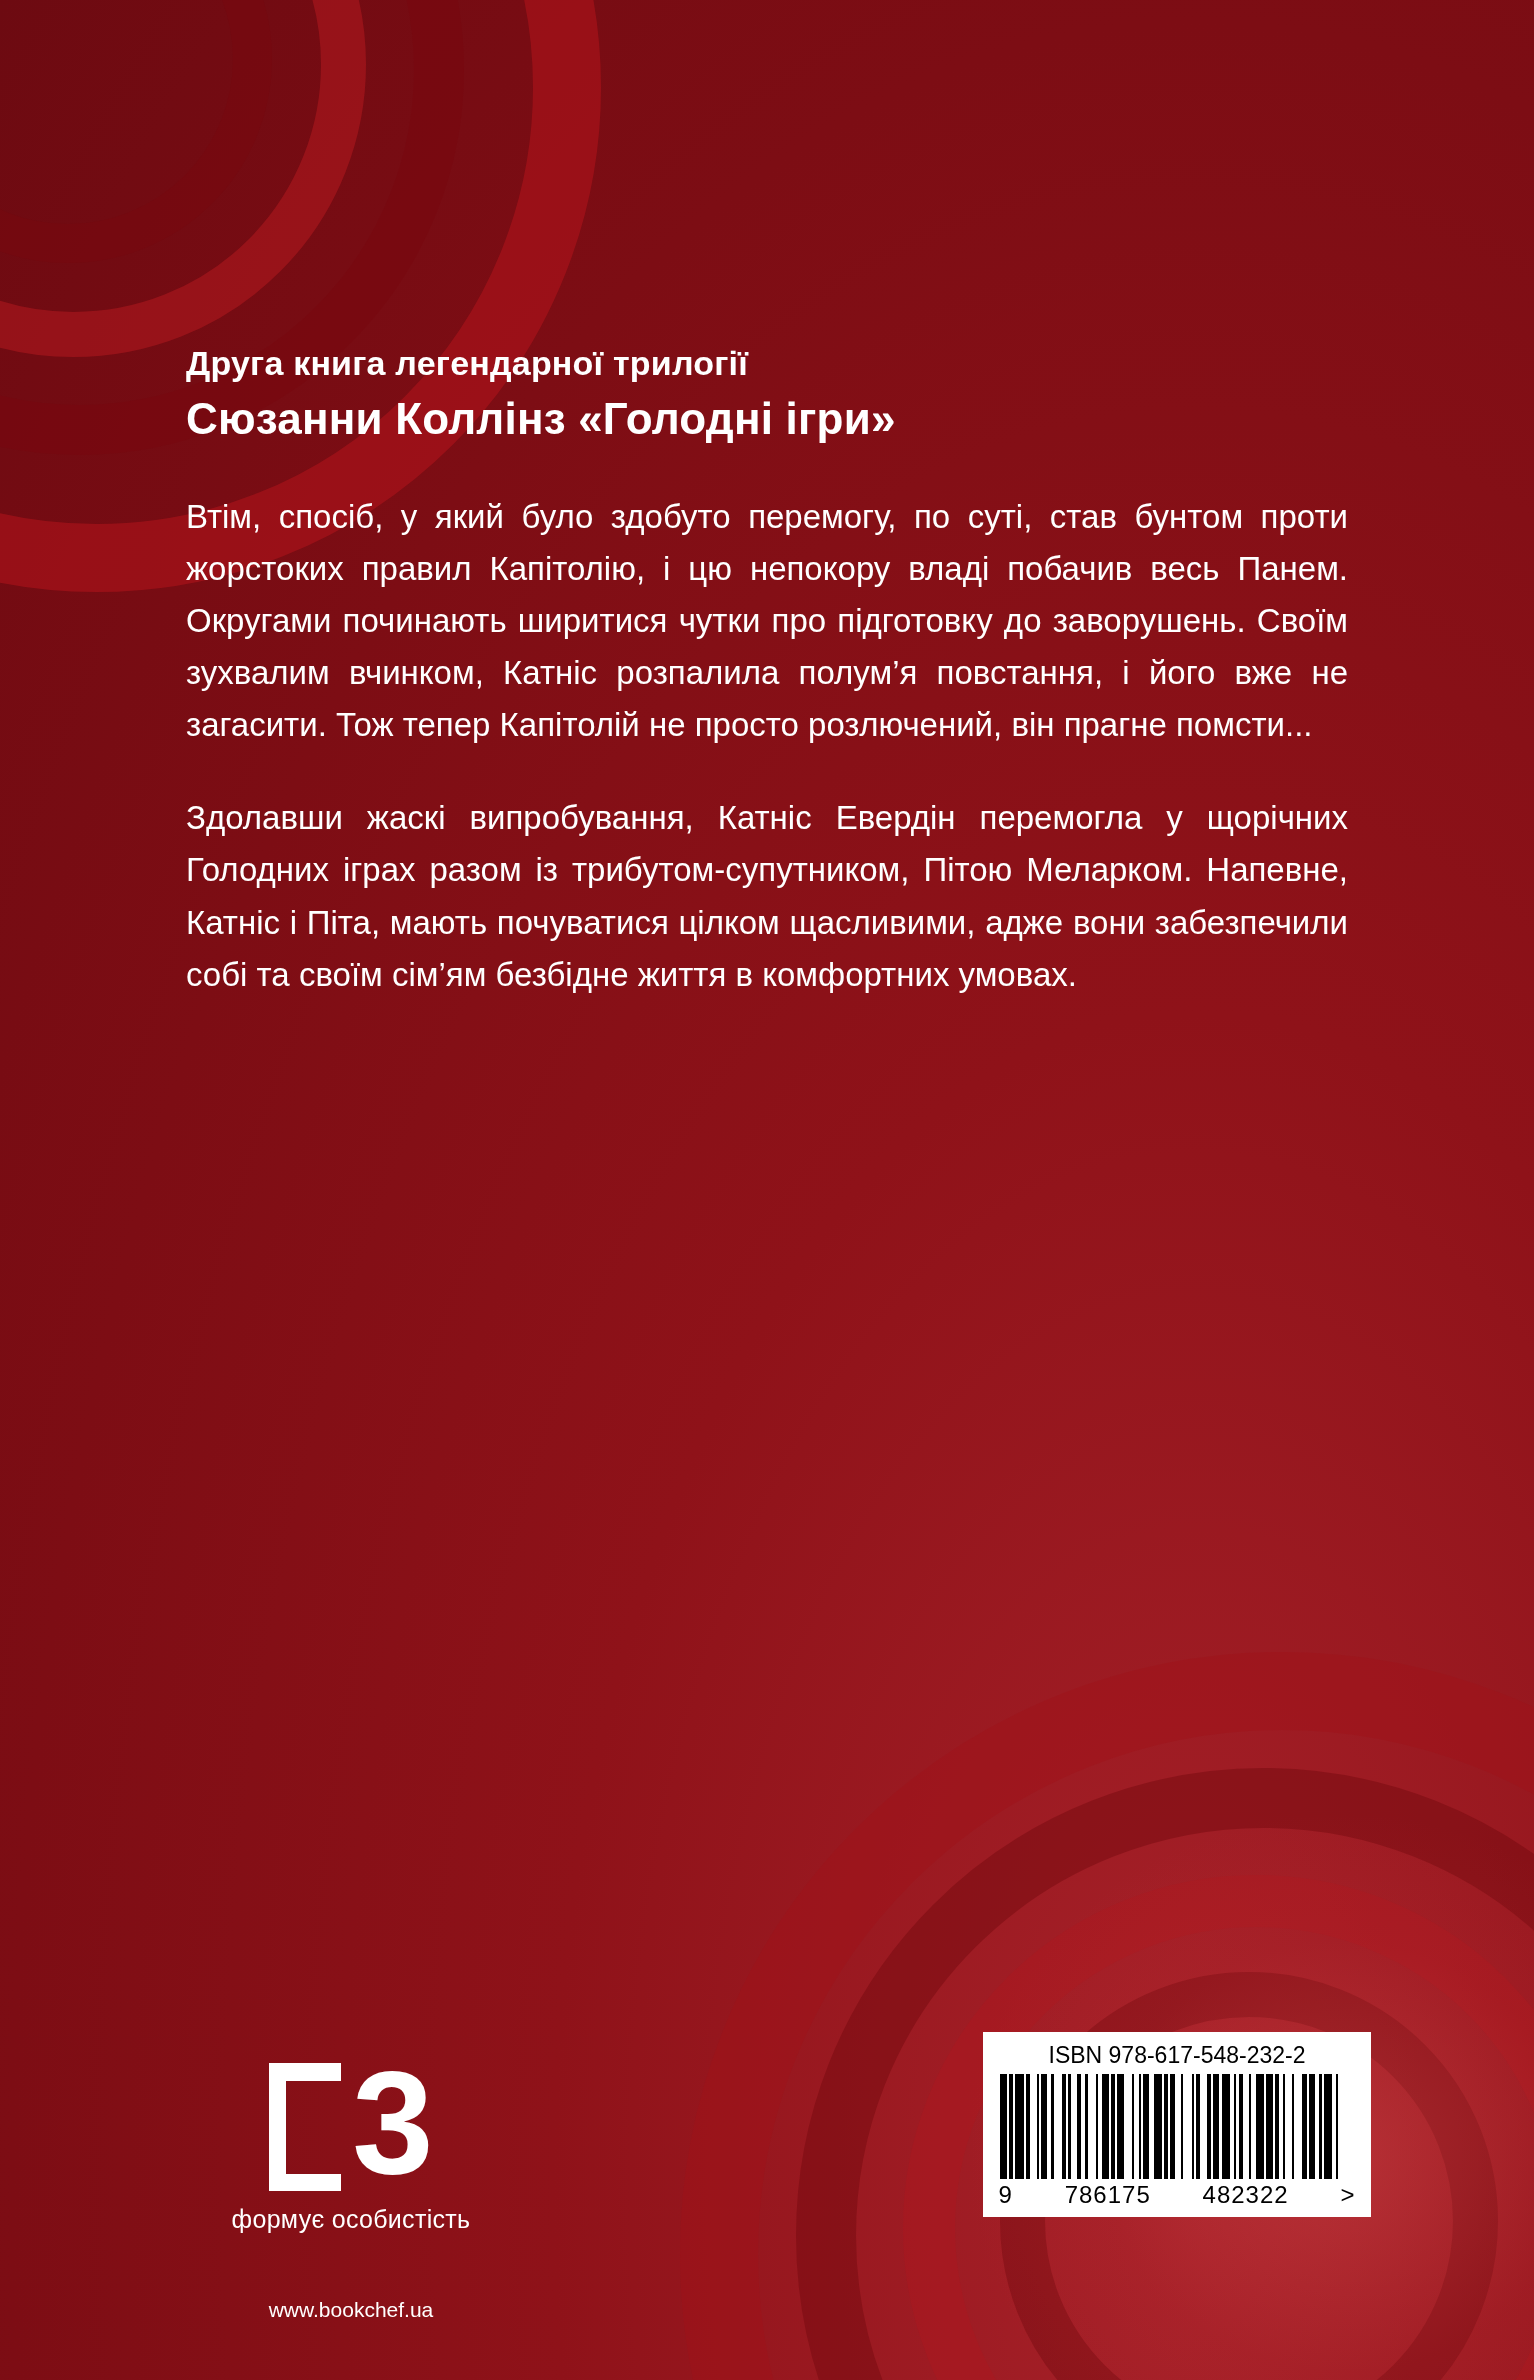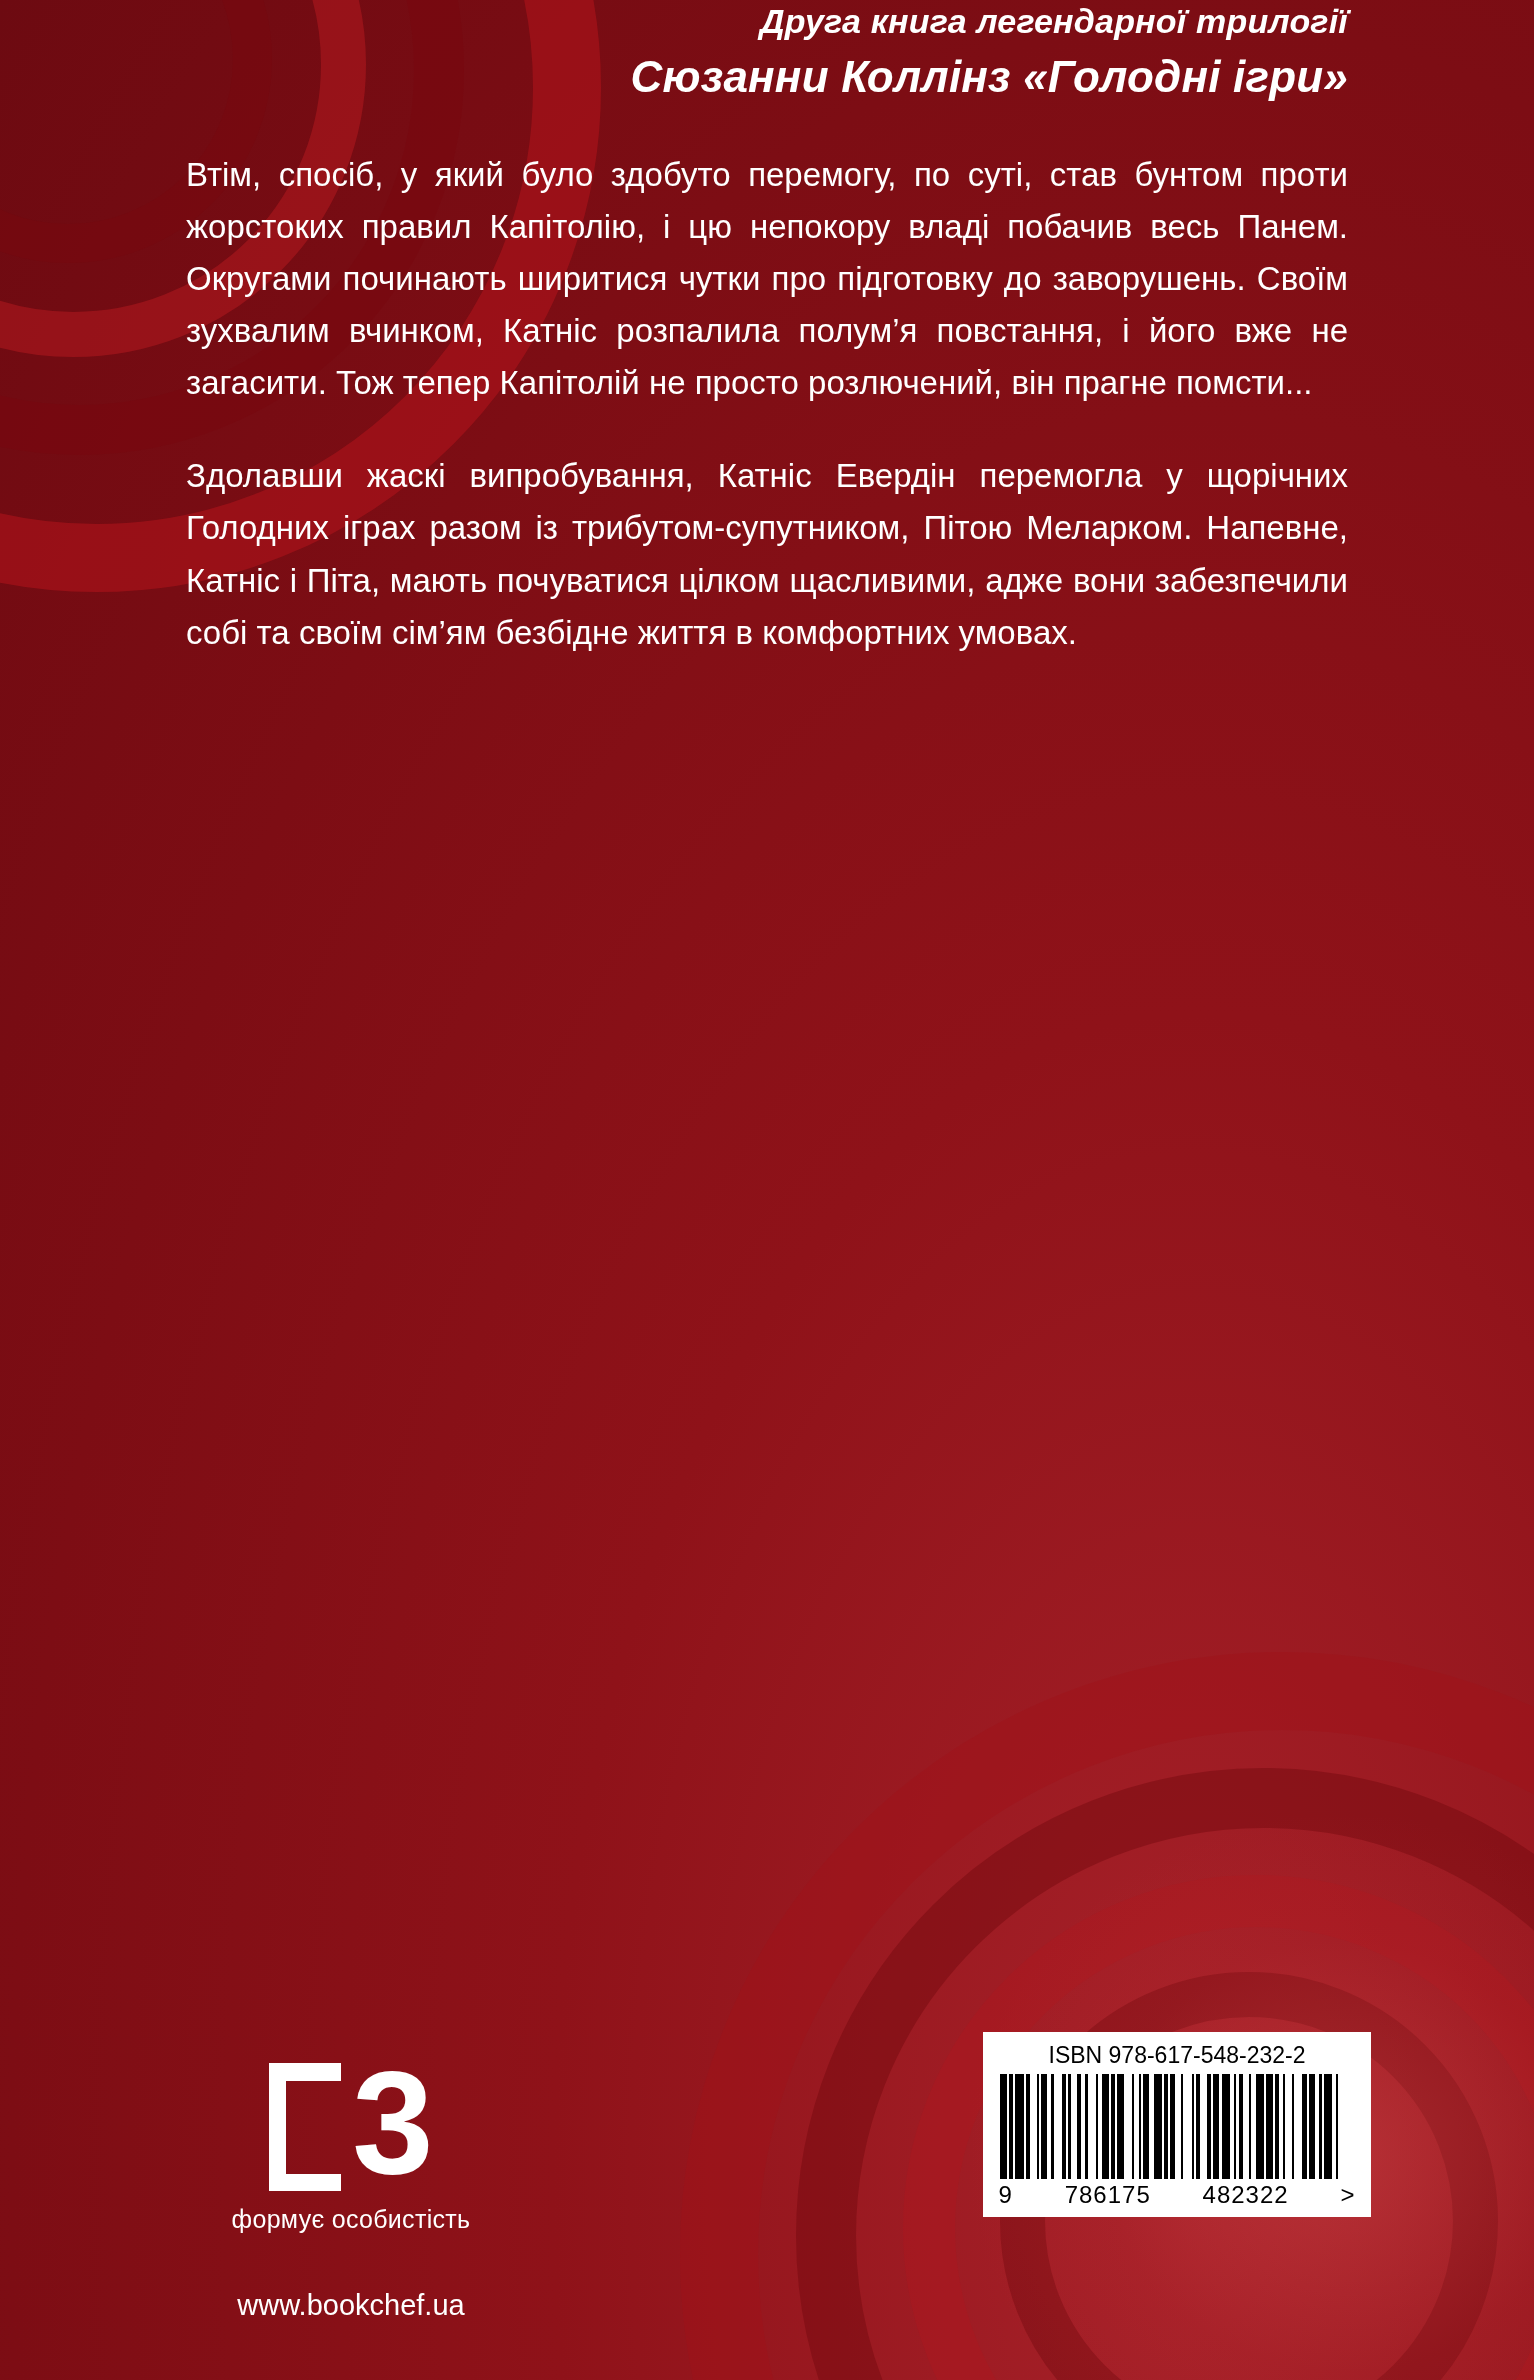--- a/index.html
+++ b/index.html
@@ -54,23 +54,23 @@
     pointer-events: none;
   }
 
   .content {
     position: relative;
     z-index: 3;
     padding: 0 186px;
   }
 
   .headline {
-    text-align: right;
+    margin-top: 342px;
+    text-align: left;
     line-height: 1.28;
-    font-style: italic;
   }
   .headline .l1 {
     display: block;
     font-size: 34px;
     font-weight: bold;
     letter-spacing: 0.2px;
   }
   .headline .l2 {
     display: block;
     font-size: 44px;
@@ -150,21 +150,21 @@
     margin-top: 13px;
     letter-spacing: 0.3px;
   }
 
   .site {
     position: absolute;
     left: 128px;
     bottom: 58px;
     width: 446px;
     text-align: center;
-    font-size: 29px;
+    font-size: 21px;
     font-weight: 300;
   }
 
   .social {
     position: absolute;
     right: 115px;
     bottom: 58px;
     width: 602px;
     text-align: center;
     font-size: 29px;

